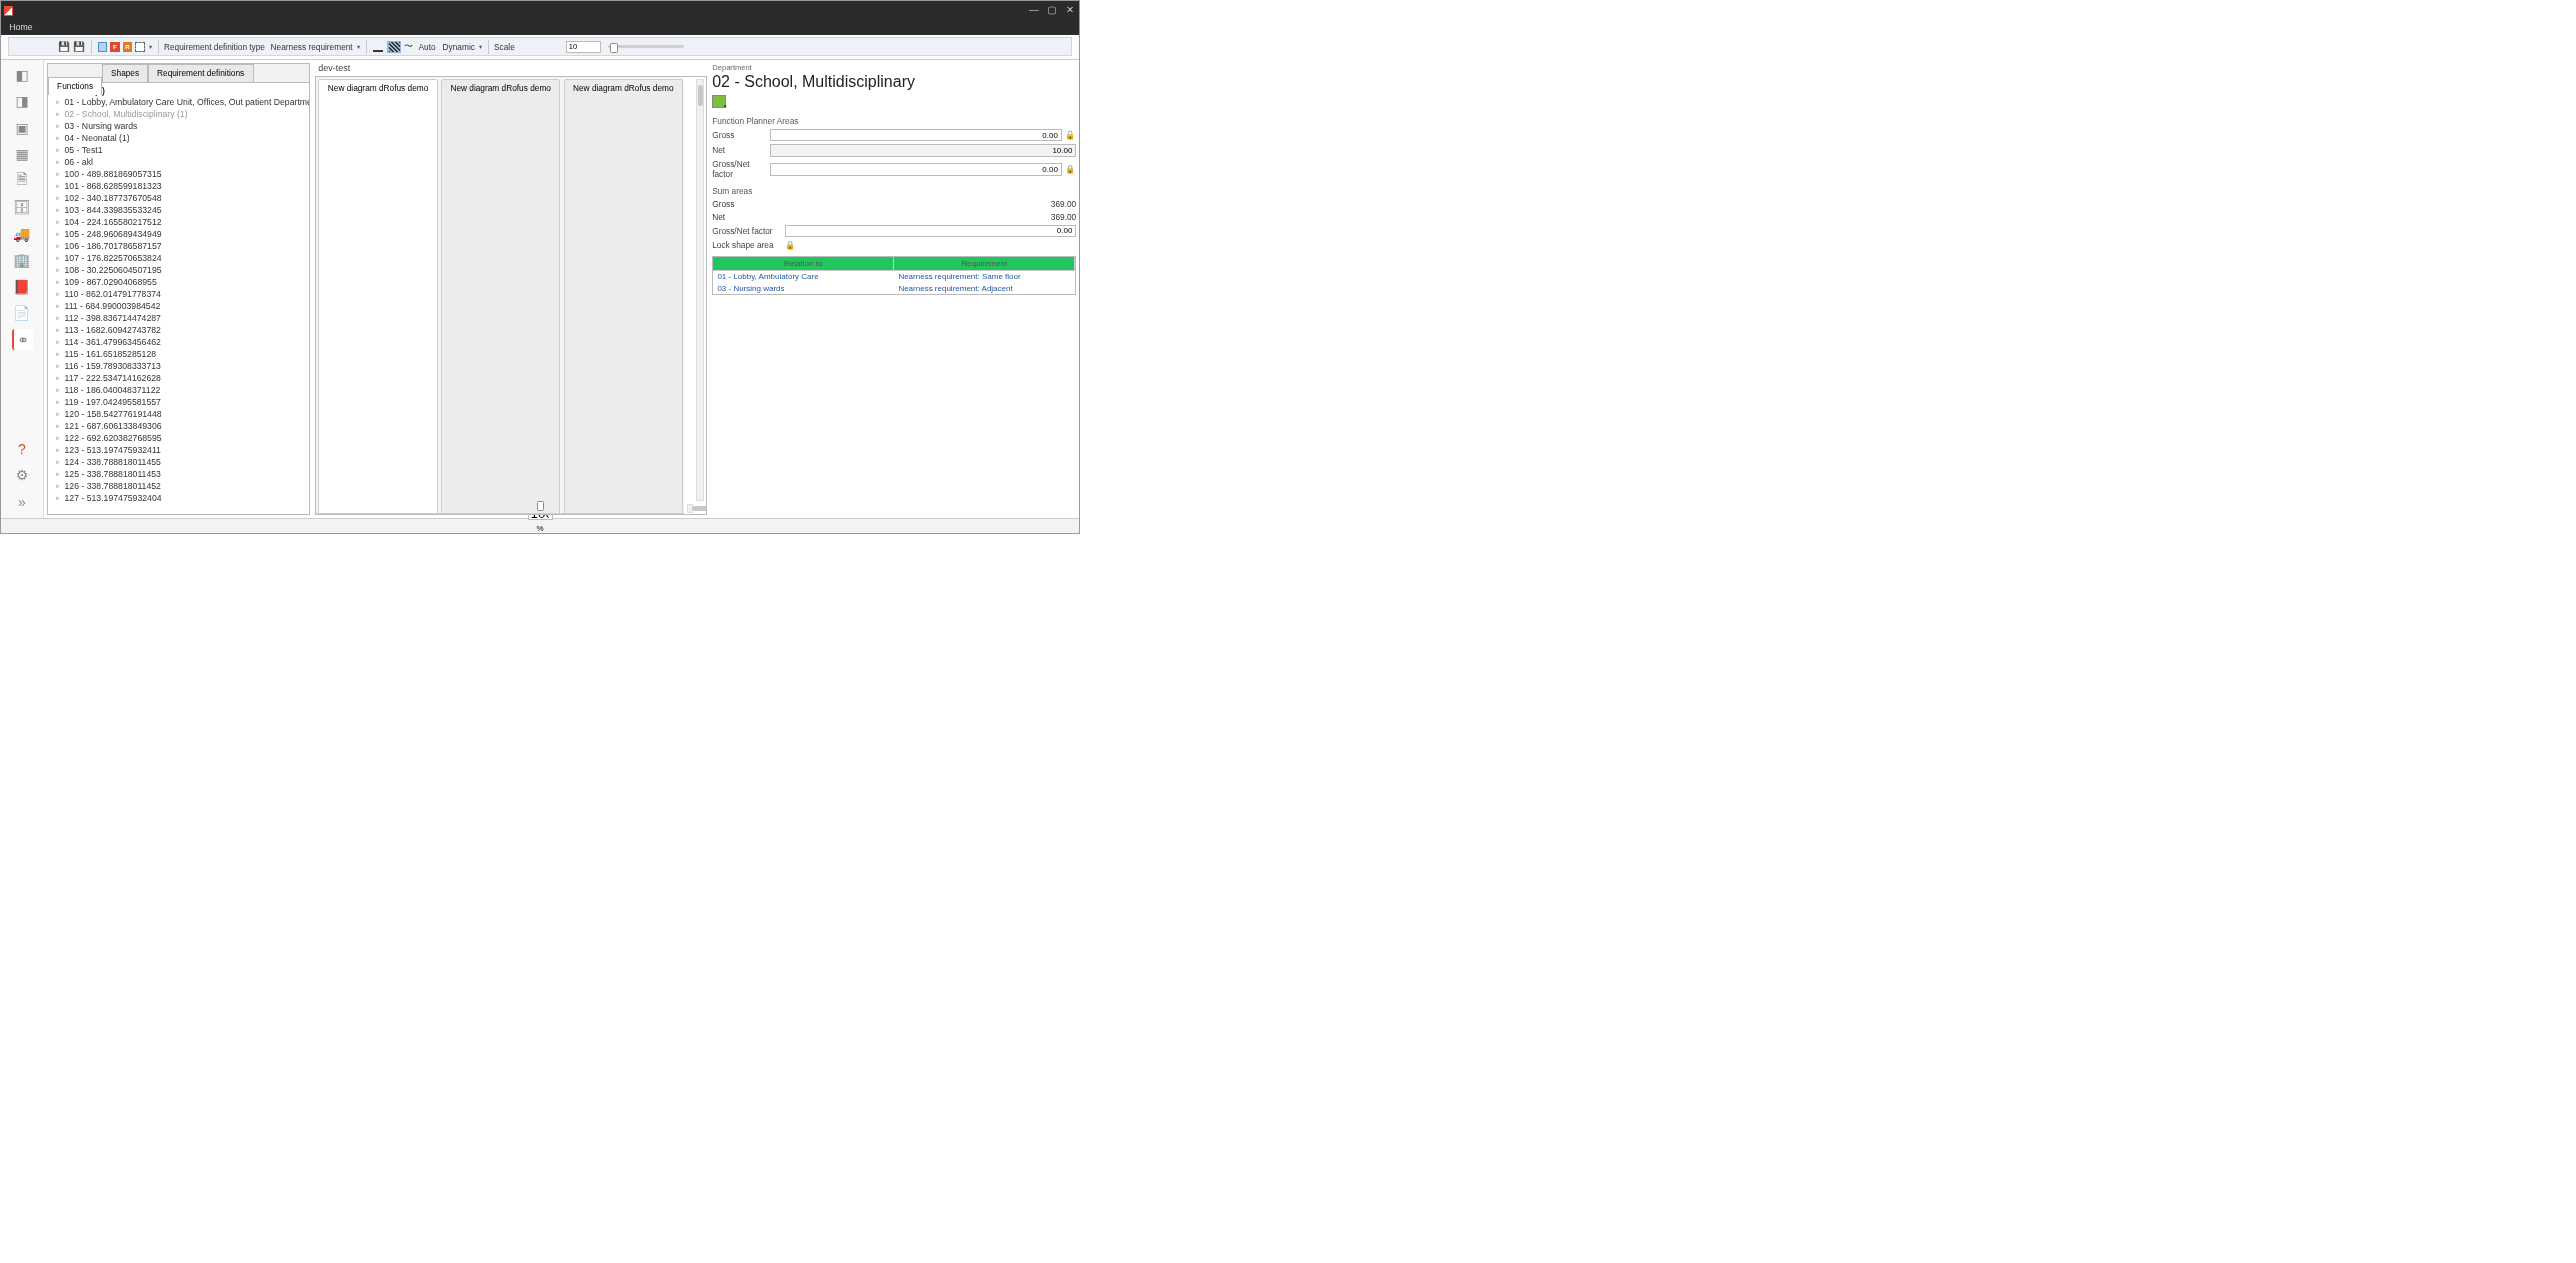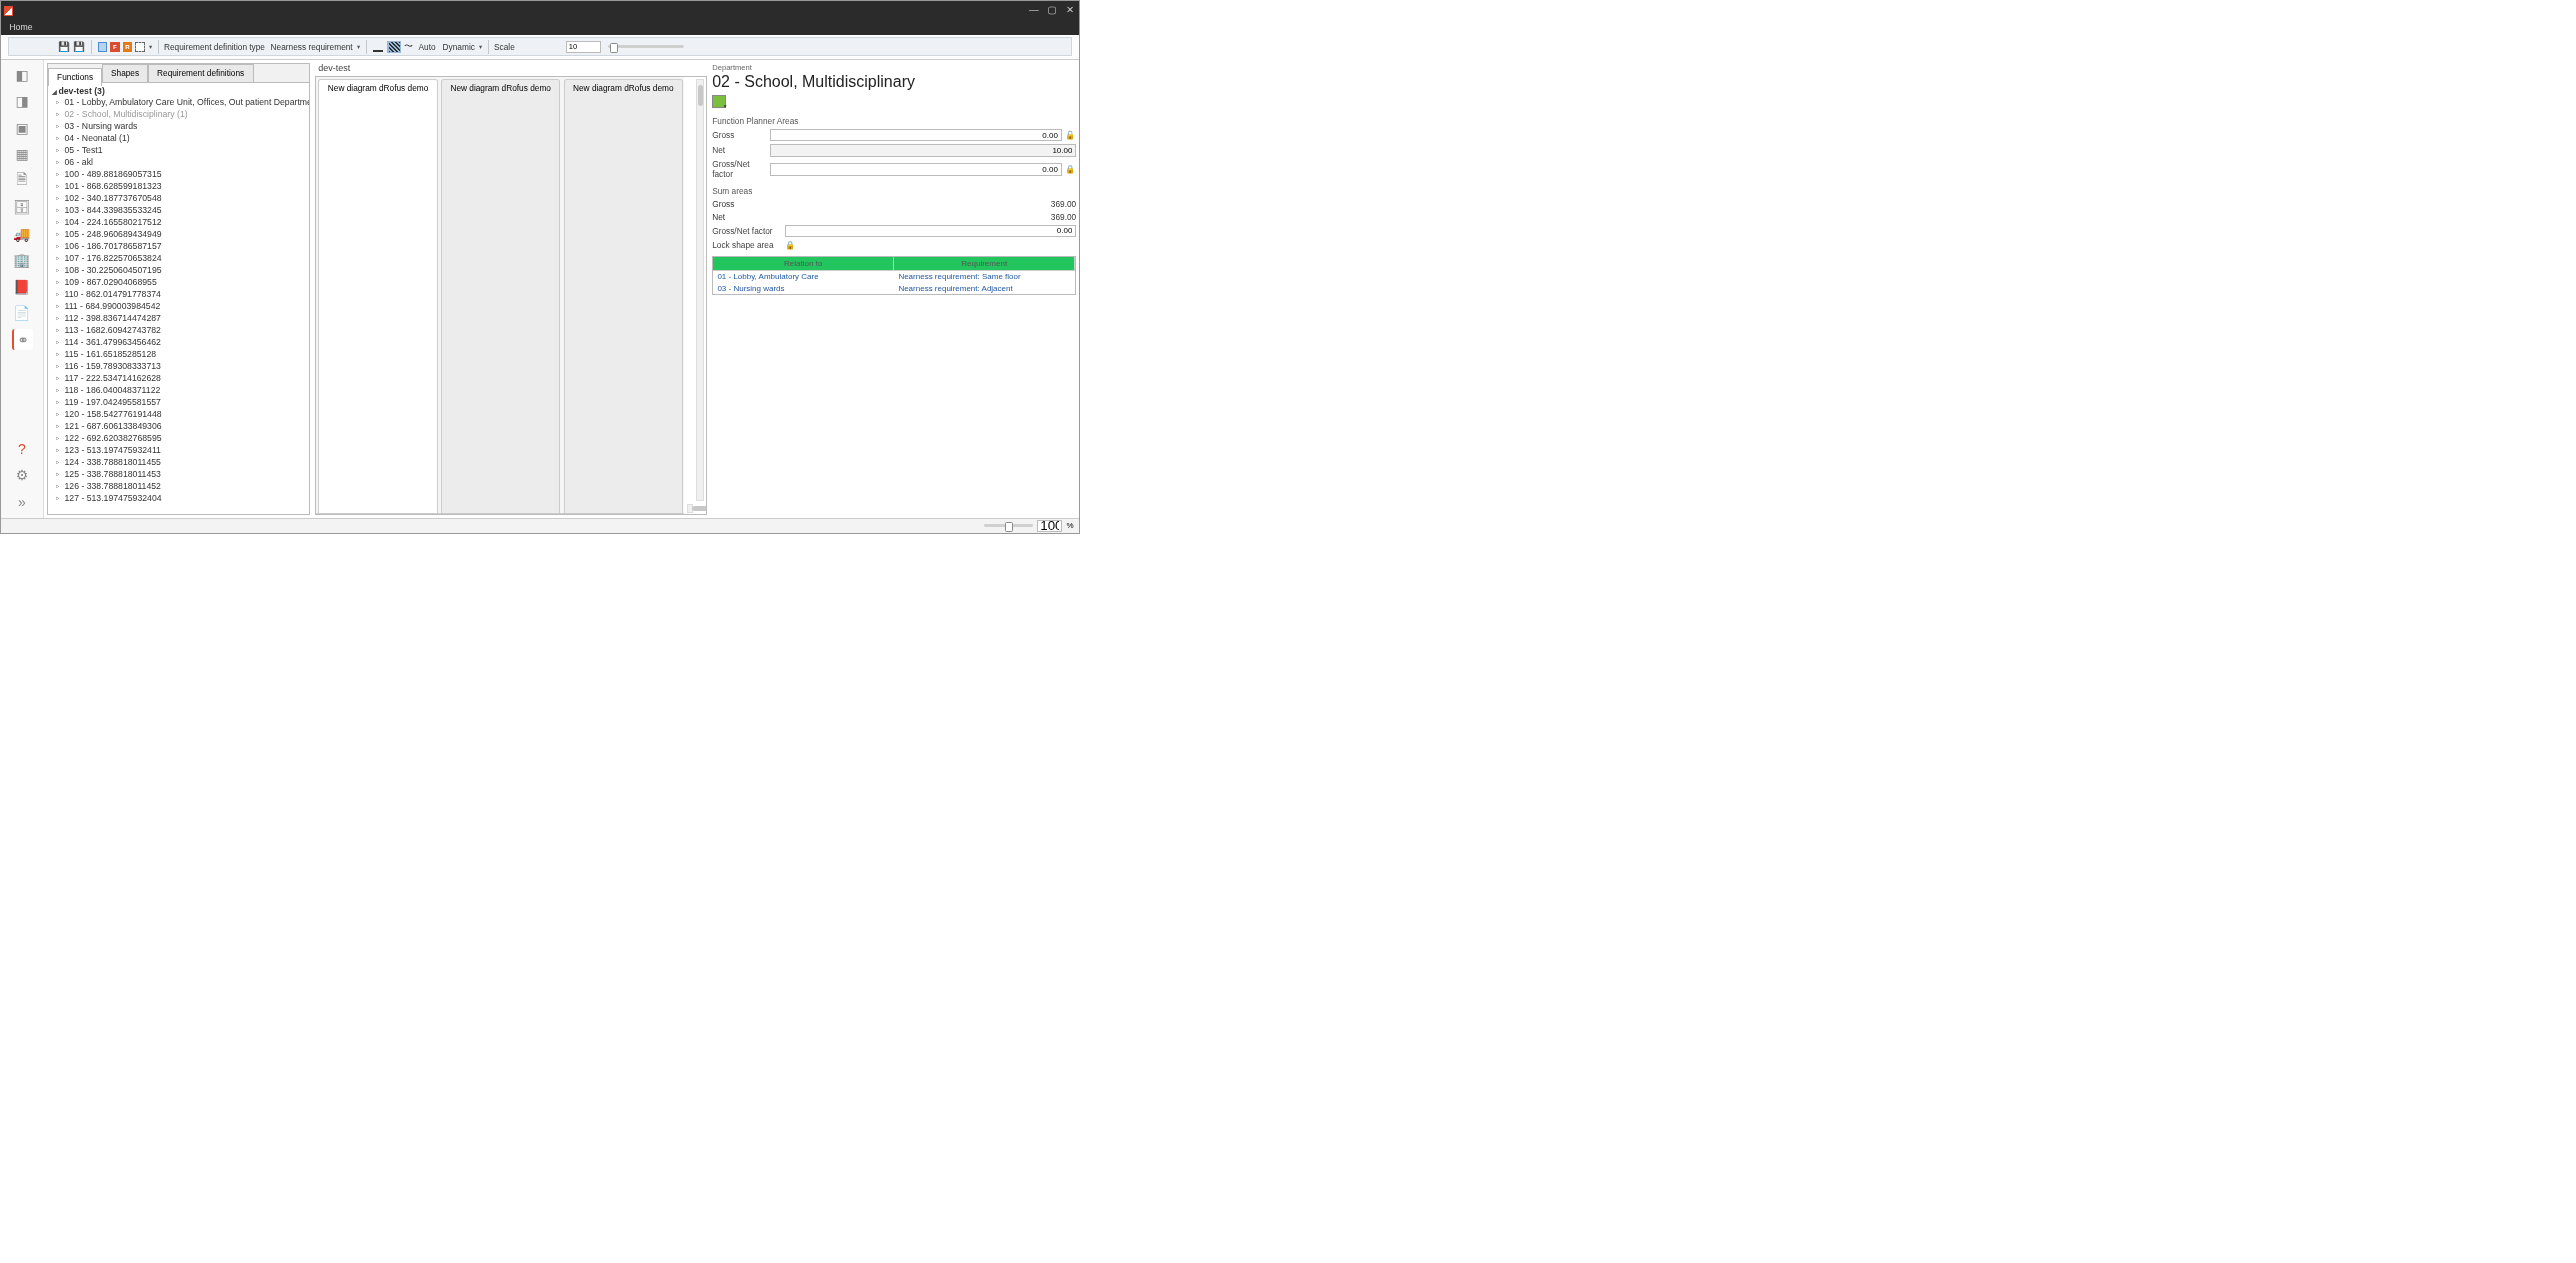--- a/index.html
+++ b/index.html
@@ -40,21 +40,21 @@
   .side-rail { width:43px; background:#f8f8f8; border-right:0.7px solid #ddd; display:flex; flex-direction:column; align-items:center; padding-top:4.2px; gap:5.5px;}
   .rail-ic{width:21px;height:21px;display:flex;align-items:center;justify-content:center;color:#888;font-size:14px;border-radius:2.8px;}
   .rail-ic.active{background:#fff;border-left:2.1px solid #e24d34;}
   .rail-spacer{flex:1;}
   .rail-bottom{display:flex;flex-direction:column;gap:5.5px;align-items:center;margin-bottom:5.5px;}
 
   
   .left-panel{width:263px;border:0.7px solid #bbb;margin:2.8px;display:flex;flex-direction:column;font-size:8.7px;}
   .lp-tabs{display:flex;border-bottom:0.7px solid #bbb;background:#f1f1f1;}
   .lp-tab{padding:3.5px 8.3px;border:0.7px solid #bbb;border-bottom:none;margin-right:-0.7px;background:#e9e9e9;font-size:8.3px;cursor:pointer;}
-  .lp-tab.active{background:#fff;position:relative;top:4px;}
+  .lp-tab.active{background:#fff;position:relative;top:13px;}
   .tree{flex:1;overflow:auto;padding:2.8px 4.2px;}
   .tree-root{font-weight:600;color:#333;}
   .tree-root::before{content:"◢ ";font-size:6.2px;color:#555;}
   .tree-item{padding-left:12.5px;color:#333;line-height:12px;white-space:nowrap;position:relative;}
   .tree-item::before{content:"▹";position:absolute;left:4.2px;top:0;font-size:6.2px;color:#777;}
   .tree-item.sel{color:#999;}
 
   
   .center{flex:1;display:flex;flex-direction:column;margin:2.8px;overflow:hidden;}
   .doc-title{font-size:9px;color:#444;padding:0 2.8px 2.8px;}
@@ -89,21 +89,21 @@
   .num-input{flex:1;height:12.5px;border:0.7px solid #bbb;text-align:right;padding:0 2.8px;font-size:8px;}
   .padlock{font-size:8.3px;color:#d9a23c;}
   .sum-row{display:flex;justify-content:space-between;margin:1.4px 0;}
   .rel-table{border:0.7px solid #bbb;margin-top:4.2px;font-size:8px;}
   .rel-head{display:flex;background:#22c55e;border-bottom:0.7px solid #ccc;}
   .rel-head div{flex:1;text-align:center;padding:2.1px 0;border-right:0.7px solid #ccc;color:#555;}
   .rel-row{display:flex;color:#2259a5;}
   .rel-row div{flex:1;padding:1.4px 4.2px;}
 
   
-  .status{height:15.3px;background:#f3f3f3;border-top:0.7px solid #ccc;display:flex;justify-content:flex-end;align-items:center;padding:0 5.5px;font-size:8px;gap:4.2px;}
+  .status{height:15.3px;background:#f3f3f3;border-top:0.7px solid #ccc;display:flex;justify-content:flex-end;align-items:center;padding:0 5.5px;font-size:8px;gap:4.2px;flex-direction:column;}
   .zoom-slider{width:49px;height:2.8px;background:#d0d0d0;position:relative;border-radius:1.4px;}
   .zoom-slider::after{content:"";position:absolute;left:21px;top:-2.8px;width:5.5px;height:8.3px;background:#fff;border:0.7px solid #888;border-radius:1.4px;}
   .zoom-box{width:25px;height:11.8px;border:0.7px solid #bbb;text-align:right;padding:0 2.1px;}
 </style>
 </head>
 <body>
 
 <div class="app">
 
   <div class="titlebar">

